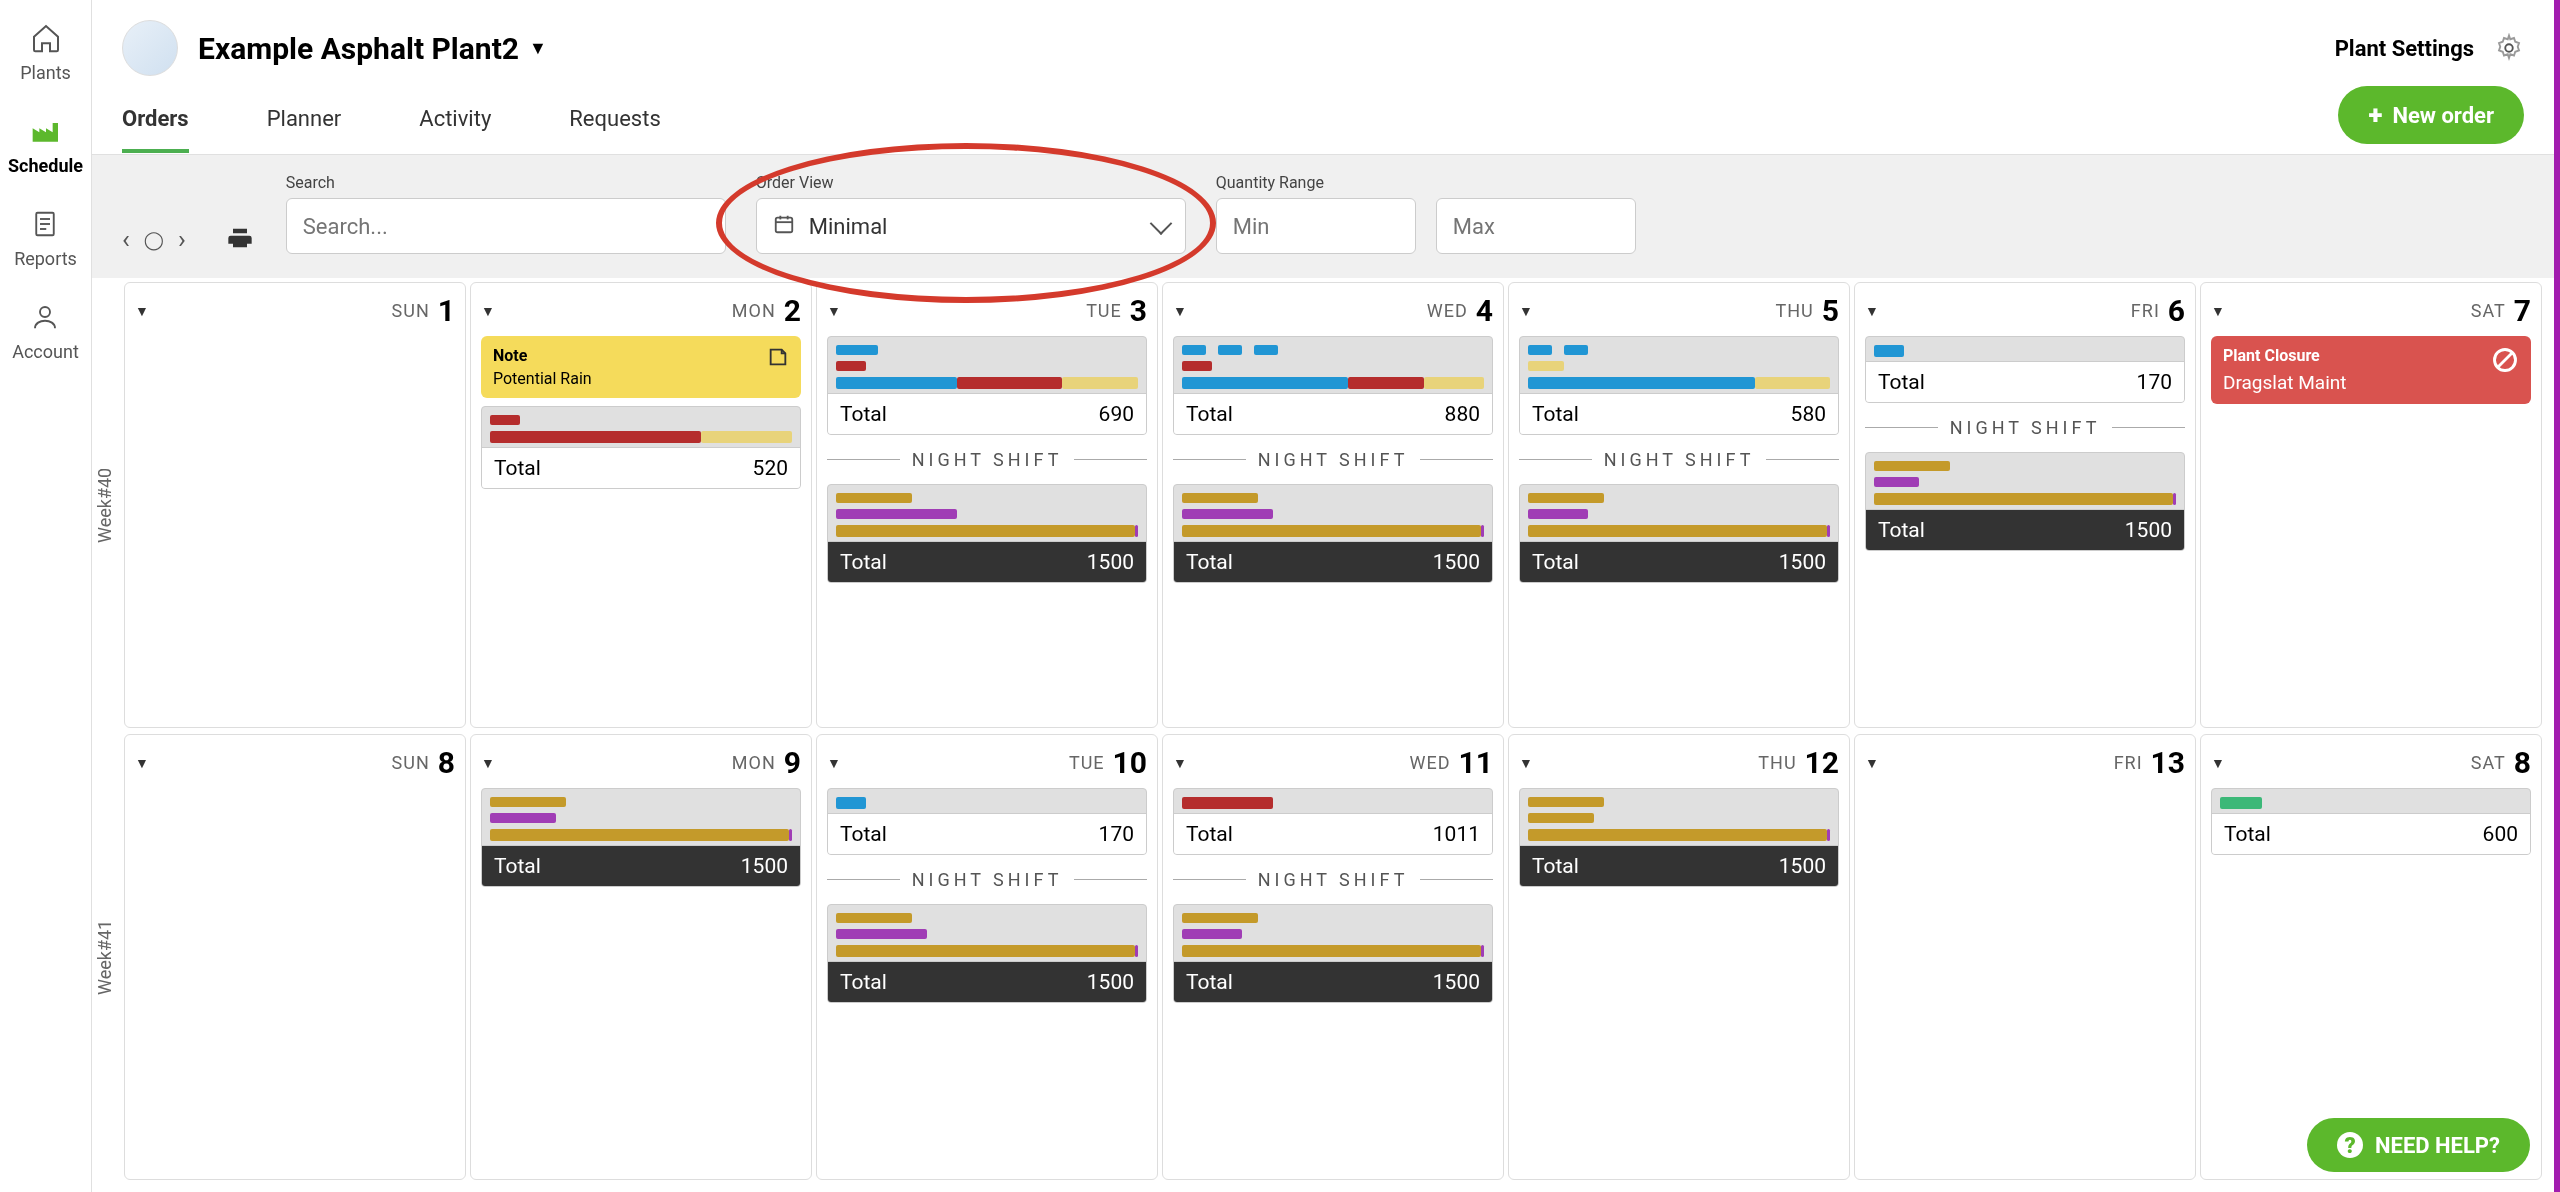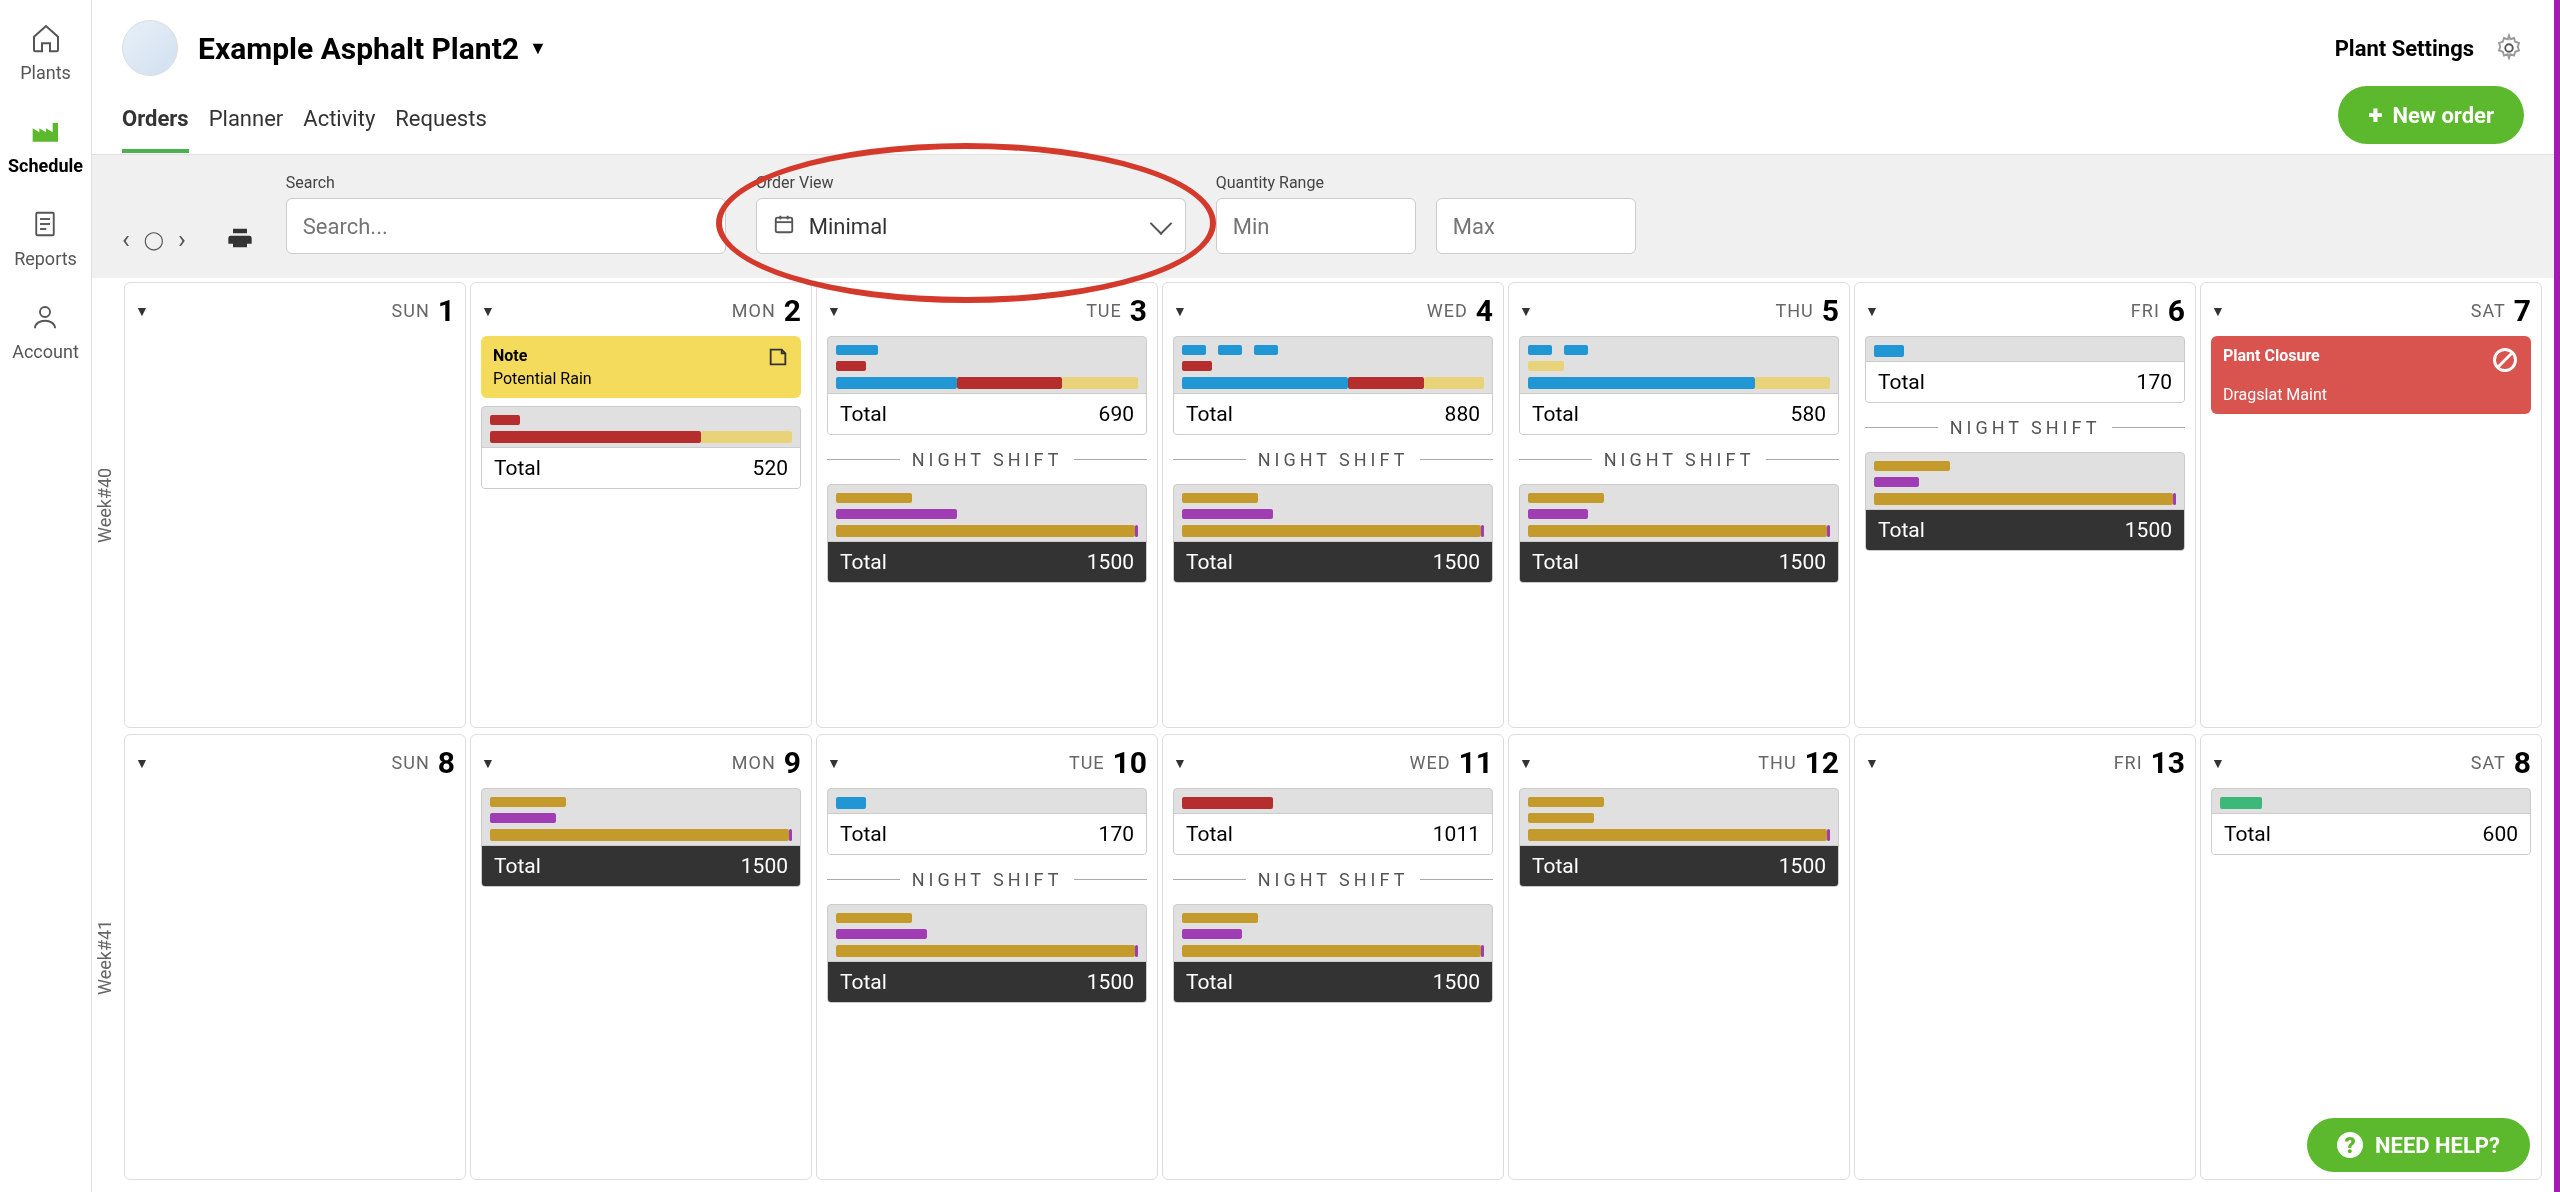--- a/index.html
+++ b/index.html
@@ -10,21 +10,21 @@
 .sidebar-item.active .sidebar-label { color: #000; font-weight: 700; }
 .sidebar-icon { width: 36px; height: 36px; display: flex; align-items: center; justify-content: center; }
 .sidebar-label { font-size: 18px; }
 .main { flex: 1; display: flex; flex-direction: column; border-right: 6px solid #a21caf; }
 .topbar { display: flex; align-items: center; padding: 20px 30px 10px 30px; gap: 20px; }
 .plant-logo { width: 56px; height: 56px; border-radius: 50%; background: linear-gradient(135deg,#e8f0f8,#d0e0f0); border: 1px solid #ddd; flex-shrink: 0; }
 .plant-title { font-size: 30px; font-weight: 700; display: flex; align-items: center; gap: 10px; }
 .topbar-right { margin-left: auto; display: flex; align-items: center; gap: 20px; }
 .plant-settings-label { font-size: 22px; font-weight: 700; }
 .gear-icon { width: 30px; height: 30px; color: #555; }
-.tabs { display: flex; padding: 0 30px; border-bottom: 1px solid #e0e0e0; gap: 20px; align-items: center; }
+.tabs { display: flex; padding: 0 30px; border-bottom: 1px solid #e0e0e0; gap: 78px; align-items: center; }
 .tab { padding: 18px 0; font-size: 22px; color: #333; cursor: pointer; border-bottom: 4px solid transparent; }
 .tab.active { border-bottom-color: #4caf50; font-weight: 700; }
 .new-order-btn { margin-left: auto; background: #5cb82c; color: #fff; border: none; border-radius: 30px; padding: 14px 30px; font-size: 22px; font-weight: 700; display: flex; align-items: center; gap: 10px; cursor: pointer; margin-bottom: 10px; }
 .filter-bar { background: #f0f0f0; padding: 18px 30px 24px 30px; display: flex; align-items: flex-end; gap: 30px; }
 .month-title { font-size: 44px; font-weight: 700; margin-right: 20px; }
 .nav-arrows { display: flex; align-items: center; gap: 14px; color: #555; font-size: 26px; }
 .nav-btn { cursor: pointer; }
 .print-icon { width: 30px; height: 30px; color: #333; cursor: pointer; margin-left: 10px; }
 .filter-group { display: flex; flex-direction: column; gap: 6px; }
 .filter-label { font-size: 16px; color: #444; }
@@ -42,21 +42,21 @@
 .day-header { display: flex; align-items: center; gap: 8px; }
 .day-caret { color: #333; font-size: 14px; cursor: pointer; }
 .day-dow { margin-left: auto; font-size: 18px; color: #666; letter-spacing: 1px; }
 .day-num { font-size: 30px; font-weight: 700; }
 .note-card { background: #f5db5b; border-radius: 6px; padding: 10px 12px; position: relative; }
 .note-title { font-size: 16px; font-weight: 700; }
 .note-body { font-size: 16px; margin-top: 4px; }
 .note-icon { position: absolute; top: 10px; right: 12px; width: 22px; height: 22px; }
 .closure-card { background: #d9534f; color: #fff; border-radius: 6px; padding: 10px 12px; position: relative; }
 .closure-title { font-size: 16px; font-weight: 700; }
-.closure-body { font-size: 16px; margin-top: 20px; }
+.closure-body { font-size: 19px; margin-top: 6px; }
 .closure-icon { position: absolute; top: 10px; right: 12px; width: 28px; height: 28px; }
 .order-block { background: #e0e0e0; border: 1px solid #ccc; border-radius: 4px; overflow: hidden; }
 .order-bars { padding: 8px 8px 4px 8px; display: flex; flex-direction: column; gap: 6px; }
 .bar-row { display: flex; gap: 4px; height: 10px; }
 .bar-seg { height: 10px; border-radius: 2px; }
 .bar-full { height: 12px; border-radius: 2px; position: relative; display: flex; }
 .total-row { background: #fff; display: flex; justify-content: space-between; padding: 8px 12px; font-size: 21px; border-top: 1px solid #ccc; }
 .total-row.dark { background: #333; color: #fff; }
 .shift-divider { display: flex; align-items: center; gap: 12px; color: #555; font-size: 18px; letter-spacing: 4px; margin: 6px 0; }
 .shift-divider::before, .shift-divider::after { content: ''; flex: 1; height: 1px; background: #aaa; }

